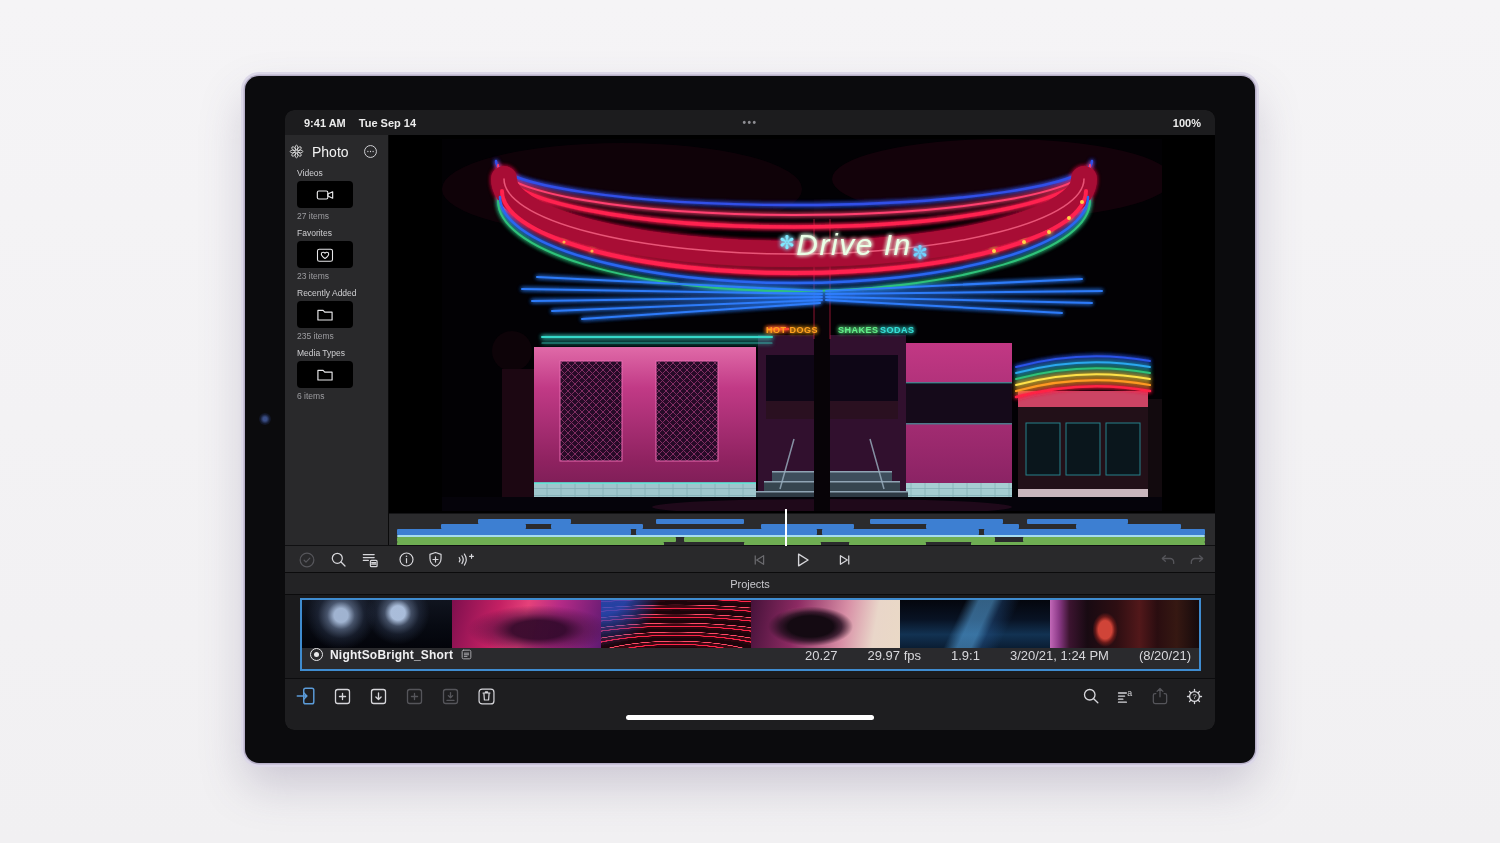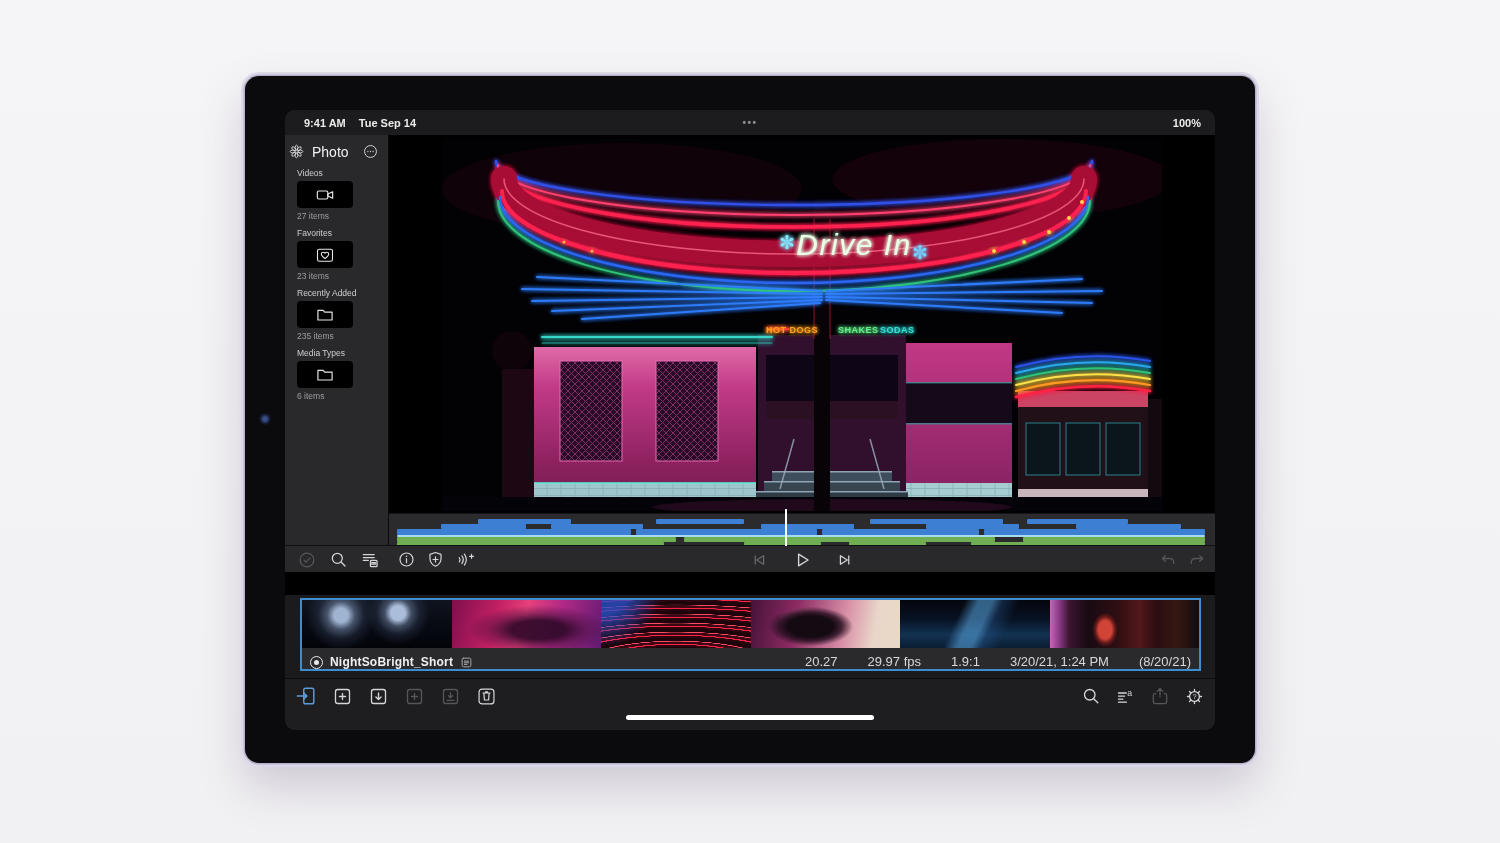--- a/index.html
+++ b/index.html
@@ -54,21 +54,21 @@
   
   .projects-header{position:absolute;left:0;top:462px;width:930px;height:23px;background:#232325;
                    border-top:1px solid #0b0b0c;border-bottom:1px solid #0b0b0c;box-sizing:border-box;
                    display:flex;align-items:center;justify-content:center;
                    color:#c9c9ce;font-size:11px;}
   .projects-panel{position:absolute;left:0;top:485px;width:930px;height:83px;background:#1b1b1d;}
   .project-cell{position:absolute;left:15px;top:3px;width:897px;height:69px;
                 border:2px solid #3f8cd0;display:flex;flex-direction:column;background:#000;}
   .filmstrip{flex:1;display:flex;overflow:hidden;}
   .thumb{flex:1;height:100%;}
-  .name-row{height:21px;background:#2a2a2d;display:flex;align-items:flex-end;gap:7px;
+  .name-row{height:21px;background:#2a2a2d;display:flex;align-items:flex-start;gap:7px;
             padding:0 8px;color:#f0f0f2;font-size:12px;}
   .radio{width:11px;height:11px;border:1.5px solid #e8e8ea;border-radius:50%;display:flex;
          align-items:center;justify-content:center;flex:none;}
   .radio-dot{width:5px;height:5px;border-radius:50%;background:#e8e8ea;}
   .proj-name{font-weight:bold;letter-spacing:.2px;}
   .meta{margin-left:auto;display:flex;gap:30px;color:#d8d8dc;font-size:13px;}
   
   .bottom-bar{position:absolute;left:0;top:568px;width:930px;height:34px;background:#1e1e20;
               border-top:1px solid #0c0c0e;box-sizing:border-box;}
   .bb-left{position:absolute;left:10px;top:0;height:34px;display:flex;align-items:center;gap:15px;}
@@ -429,20 +429,23 @@
        </span>
        <span class="icbtn c-dim">
          <svg class="ic" width="20" height="20" viewBox="0 0 24 24" fill="none" stroke="currentColor" stroke-width="1.6" stroke-linecap="round" stroke-linejoin="round">
                 <path d="M15.2 6.8l3.6 3.4-3.6 3.4"></path>
                 <path d="M18.4 10.2H9.5a4.3 4.3 0 0 0-4.3 4.3v1.6"></path>
               </svg>
        </span>
      </div>
    </div>
 
+   <div class="projects-header">
+     <span>Projects</span>
+   </div>
 
    <div class="projects-panel">
      <div class="project-cell">
        <div class="filmstrip">
               <div class="thumb" style="background: radial-gradient(circle at 26% 32%, rgba(168, 188, 218, 0.95) 0px, rgba(168, 188, 218, 0.95) 6%, rgba(120, 140, 175, 0.55) 12%, rgba(60, 75, 105, 0.3) 20%, transparent 30%), radial-gradient(circle at 64% 27%, rgba(178, 198, 228, 0.95) 0px, rgba(178, 198, 228, 0.95) 7%, rgba(120, 140, 175, 0.5) 13%, rgba(60, 75, 105, 0.3) 21%, transparent 31%), linear-gradient(rgb(16, 20, 31) 0%, rgb(7, 10, 18) 55%, rgb(3, 4, 10) 100%);"></div>
               <div class="thumb" style="background: radial-gradient(at 58% 62%, rgba(45, 8, 40, 0.9) 0px, rgba(45, 8, 40, 0.9) 22%, rgba(70, 15, 60, 0.5) 38%, transparent 58%), linear-gradient(105deg, rgb(126, 15, 78) 0%, rgb(195, 32, 99) 30%, rgb(230, 65, 122) 48%, rgb(179, 42, 134) 68%, rgb(95, 26, 114) 100%);"></div>
               <div class="thumb" style="background: radial-gradient(circle at 0% -30%, rgba(40, 80, 200, 0.8) 0px, rgba(40, 80, 200, 0.8) 18%, transparent 38%), repeating-radial-gradient(140% 110% at 50% 135%, rgb(42, 6, 14) 0px, rgb(42, 6, 14) 7px, rgb(255, 35, 72) 8px, rgb(255, 35, 72) 11px, rgb(58, 8, 18) 12px, rgb(58, 8, 18) 20px, rgb(255, 74, 102) 21px, rgb(255, 74, 102) 23px, rgb(28, 4, 10) 24px, rgb(28, 4, 10) 36px);"></div>
               <div class="thumb" style="background: radial-gradient(38% 55% at 40% 55%, rgb(20, 10, 18) 0px, rgb(20, 10, 18) 40%, rgba(40, 16, 34, 0.85) 55%, transparent 75%), radial-gradient(30% 40% at 36% 38%, rgba(230, 120, 160, 0.5) 0px, rgba(230, 120, 160, 0.5) 30%, transparent 60%), linear-gradient(100deg, rgb(70, 18, 58) 0%, rgb(140, 42, 98) 30%, rgb(216, 143, 166) 62%, rgb(233, 214, 201) 82%, rgb(234, 217, 198) 100%);"></div>
               <div class="thumb" style="background: linear-gradient(115deg, transparent 0px, transparent 38%, rgba(90, 170, 230, 0.55) 46%, rgba(90, 170, 230, 0.55) 54%, rgba(40, 90, 150, 0.35) 60%, transparent 70%), linear-gradient(rgb(4, 6, 13) 0%, rgb(8, 18, 35) 40%, rgb(18, 50, 82) 72%, rgb(10, 29, 51) 100%);"></div>
               <div class="thumb" style="background: radial-gradient(10% 42% at 37% 62%, rgb(208, 68, 56) 0px, rgb(208, 68, 56) 45%, rgba(150, 35, 30, 0.6) 65%, transparent 85%), linear-gradient(90deg, rgb(194, 104, 184) 0%, rgb(140, 58, 136) 6%, rgb(60, 20, 48) 13%, rgb(24, 10, 18) 25%, rgb(46, 14, 18) 45%, rgb(82, 24, 26) 60%, rgb(42, 13, 16) 72%, rgb(54, 24, 18) 85%, rgb(21, 10, 12) 100%);"></div>

